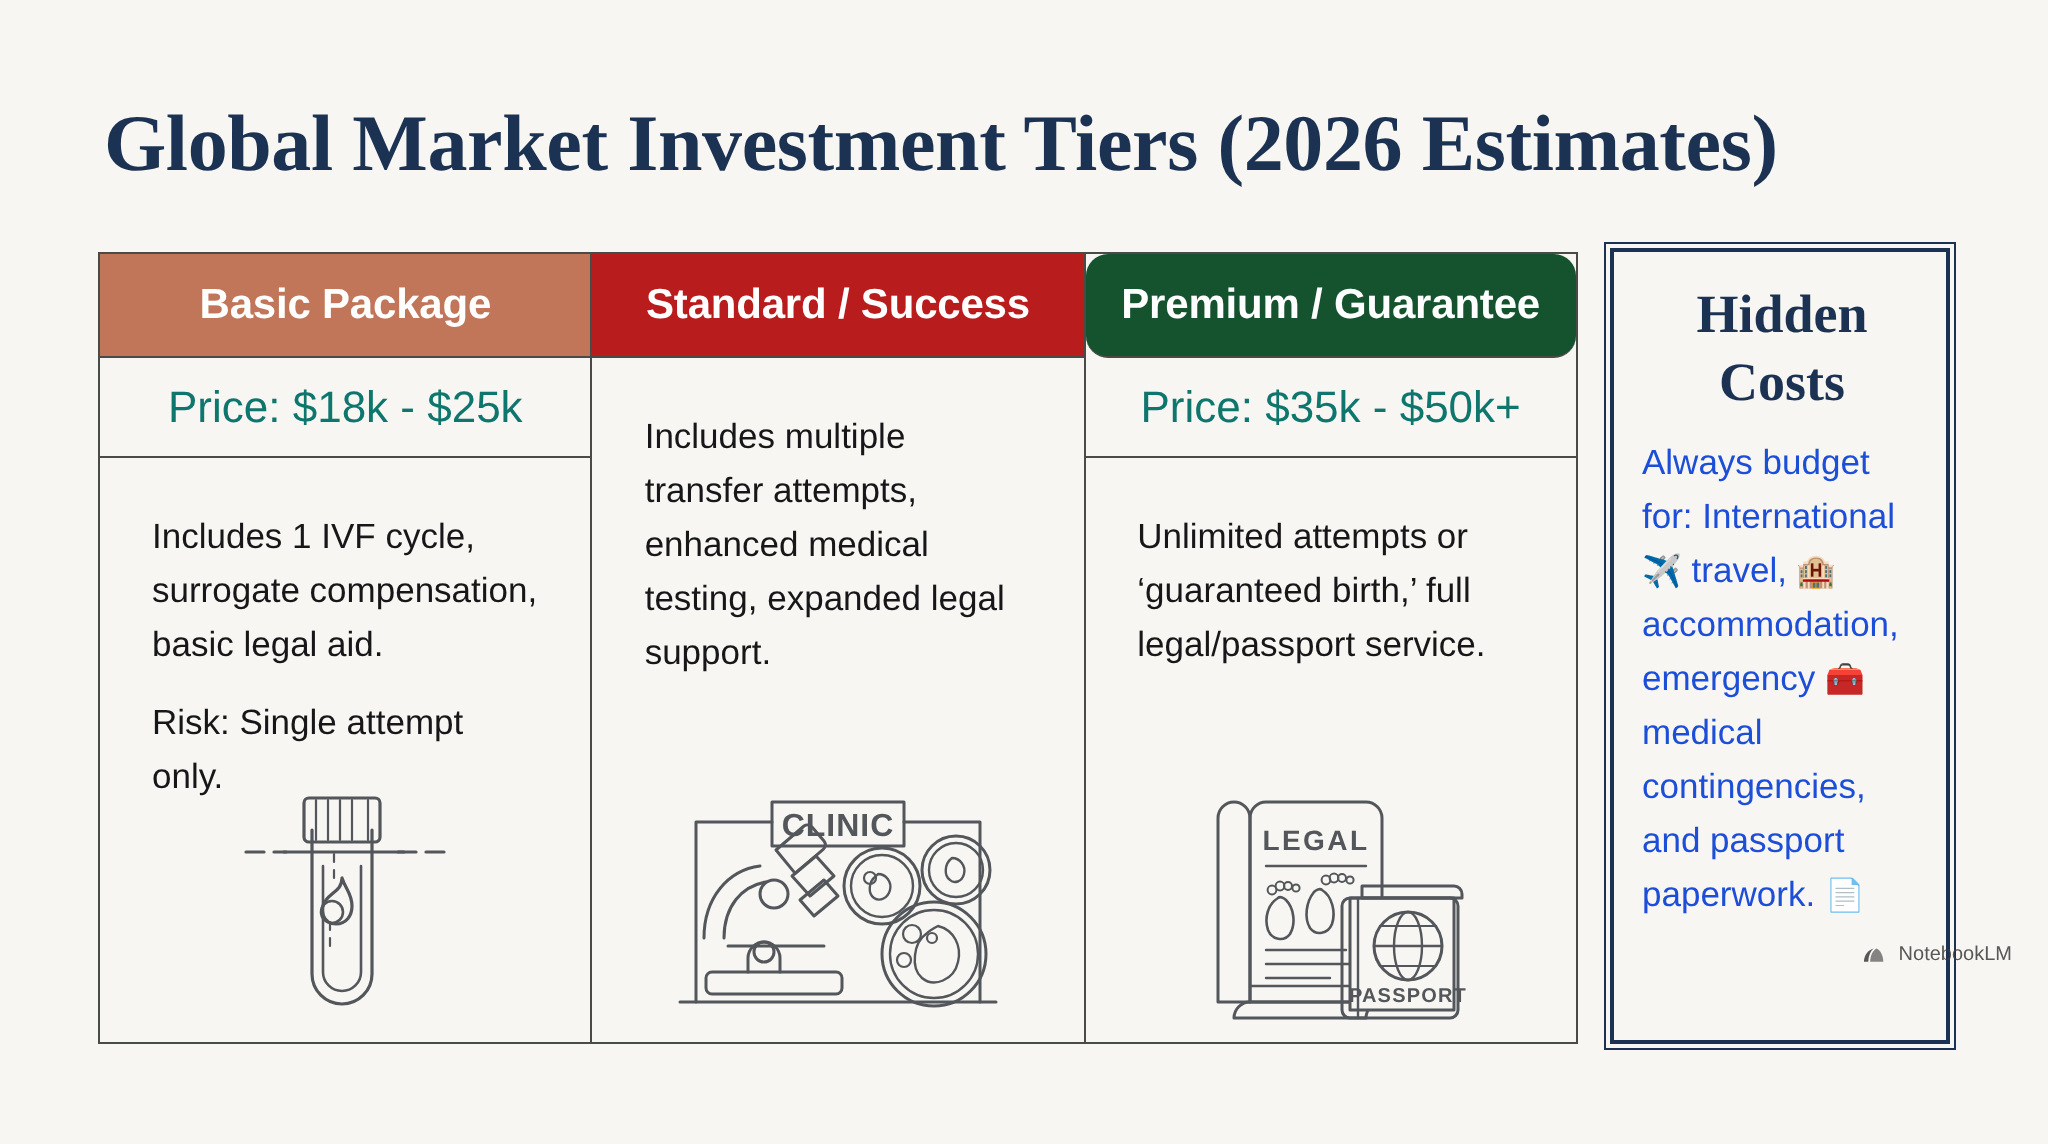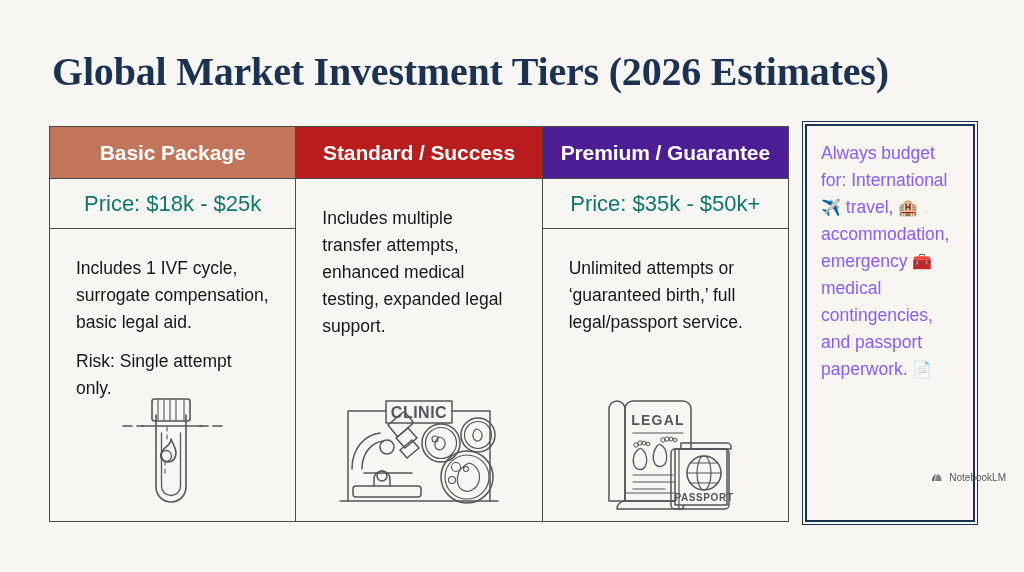--- a/index.html
+++ b/index.html
@@ -126,21 +126,21 @@
     font-weight: bold;
     font-size: 27px;
     line-height: 34px;
     color: #1C3252;
     text-align: center;
     margin-bottom: 10px;
   }
   .sidebar-body {
     font-size: 17.5px;
     line-height: 27px;
-    color: #8b5cf6;
+    color: #1d4ed8;
   }
   .emo {
     font-family: "DejaVu Sans", sans-serif;
     font-size: 16px;
   }
 
   
   .watermark {
     position: absolute;
     right: 18px;
@@ -234,21 +234,21 @@
             <path d="M143 66 c8 2 12 10 10 18 c-2 9 -12 13 -18 8 c-6 -5 -4 -18 2 -22 c2 -2 4 -3 6 -4z" stroke-width="1.2"></path>
             <circle cx="130" cy="70" r="4.5" stroke-width="1.1"></circle>
             <circle cx="126" cy="83" r="3.5" stroke-width="1.1"></circle>
             <circle cx="140" cy="72" r="2.5" stroke-width="1.1"></circle>
           </svg>
         </div>
       </div>
     </div>
 
     <div class="col">
-      <div class="col-head" style="background:#4c1d95;">Premium / Guarantee</div>
+      <div class="col-head" style="background:#14532d;border-radius:11px;">Premium / Guarantee</div>
       <div class="col-price">Price: $35k - $50k+</div>
       <div class="col-body">
         <p>Unlimited attempts or ‘guaranteed birth,’ full legal/passport service.</p>
         <div class="art">
           <svg class="ill" width="148" height="122" viewBox="0 0 148 122" fill="none" stroke="#53565A" stroke-width="1.5" stroke-linecap="round" stroke-linejoin="round">
 
             <path d="M18 16 a8 8 0 0 1 16 0 v92 H18z"></path>
             <path d="M34 16 a8 8 0 0 1 8 -8 H92 a8 8 0 0 1 8 8 v92 H34z"></path>
             <path d="M34 100 h66" stroke-width="1.2"></path>
             <path d="M34 108 a8 8 0 0 0 -8 8 h66 a8 8 0 0 1 8 -8z"></path>
@@ -281,20 +281,24 @@
 
             <text x="113" y="108" font-family="Liberation Sans, sans-serif" font-size="10" fill="#53565A" stroke="none" text-anchor="middle" letter-spacing="0.6">PASSPORT</text>
           </svg>
         </div>
       </div>
     </div>
 
   </div>
 
   <div class="sidebar">
+    <div class="sidebar-title">
+      <div>Hidden</div>
+      <div>Costs</div>
+    </div>
     <div class="sidebar-body">
       <span>Always budget for:</span>
       <span>International</span>
       <span class="emo">✈️</span>
       <span>travel,</span>
       <span class="emo">🏨</span>
       <span>accommodation, emergency</span>
       <span class="emo">🧰</span>
       <span>medical contingencies, and passport paperwork.</span>
       <span class="emo">📄</span>

